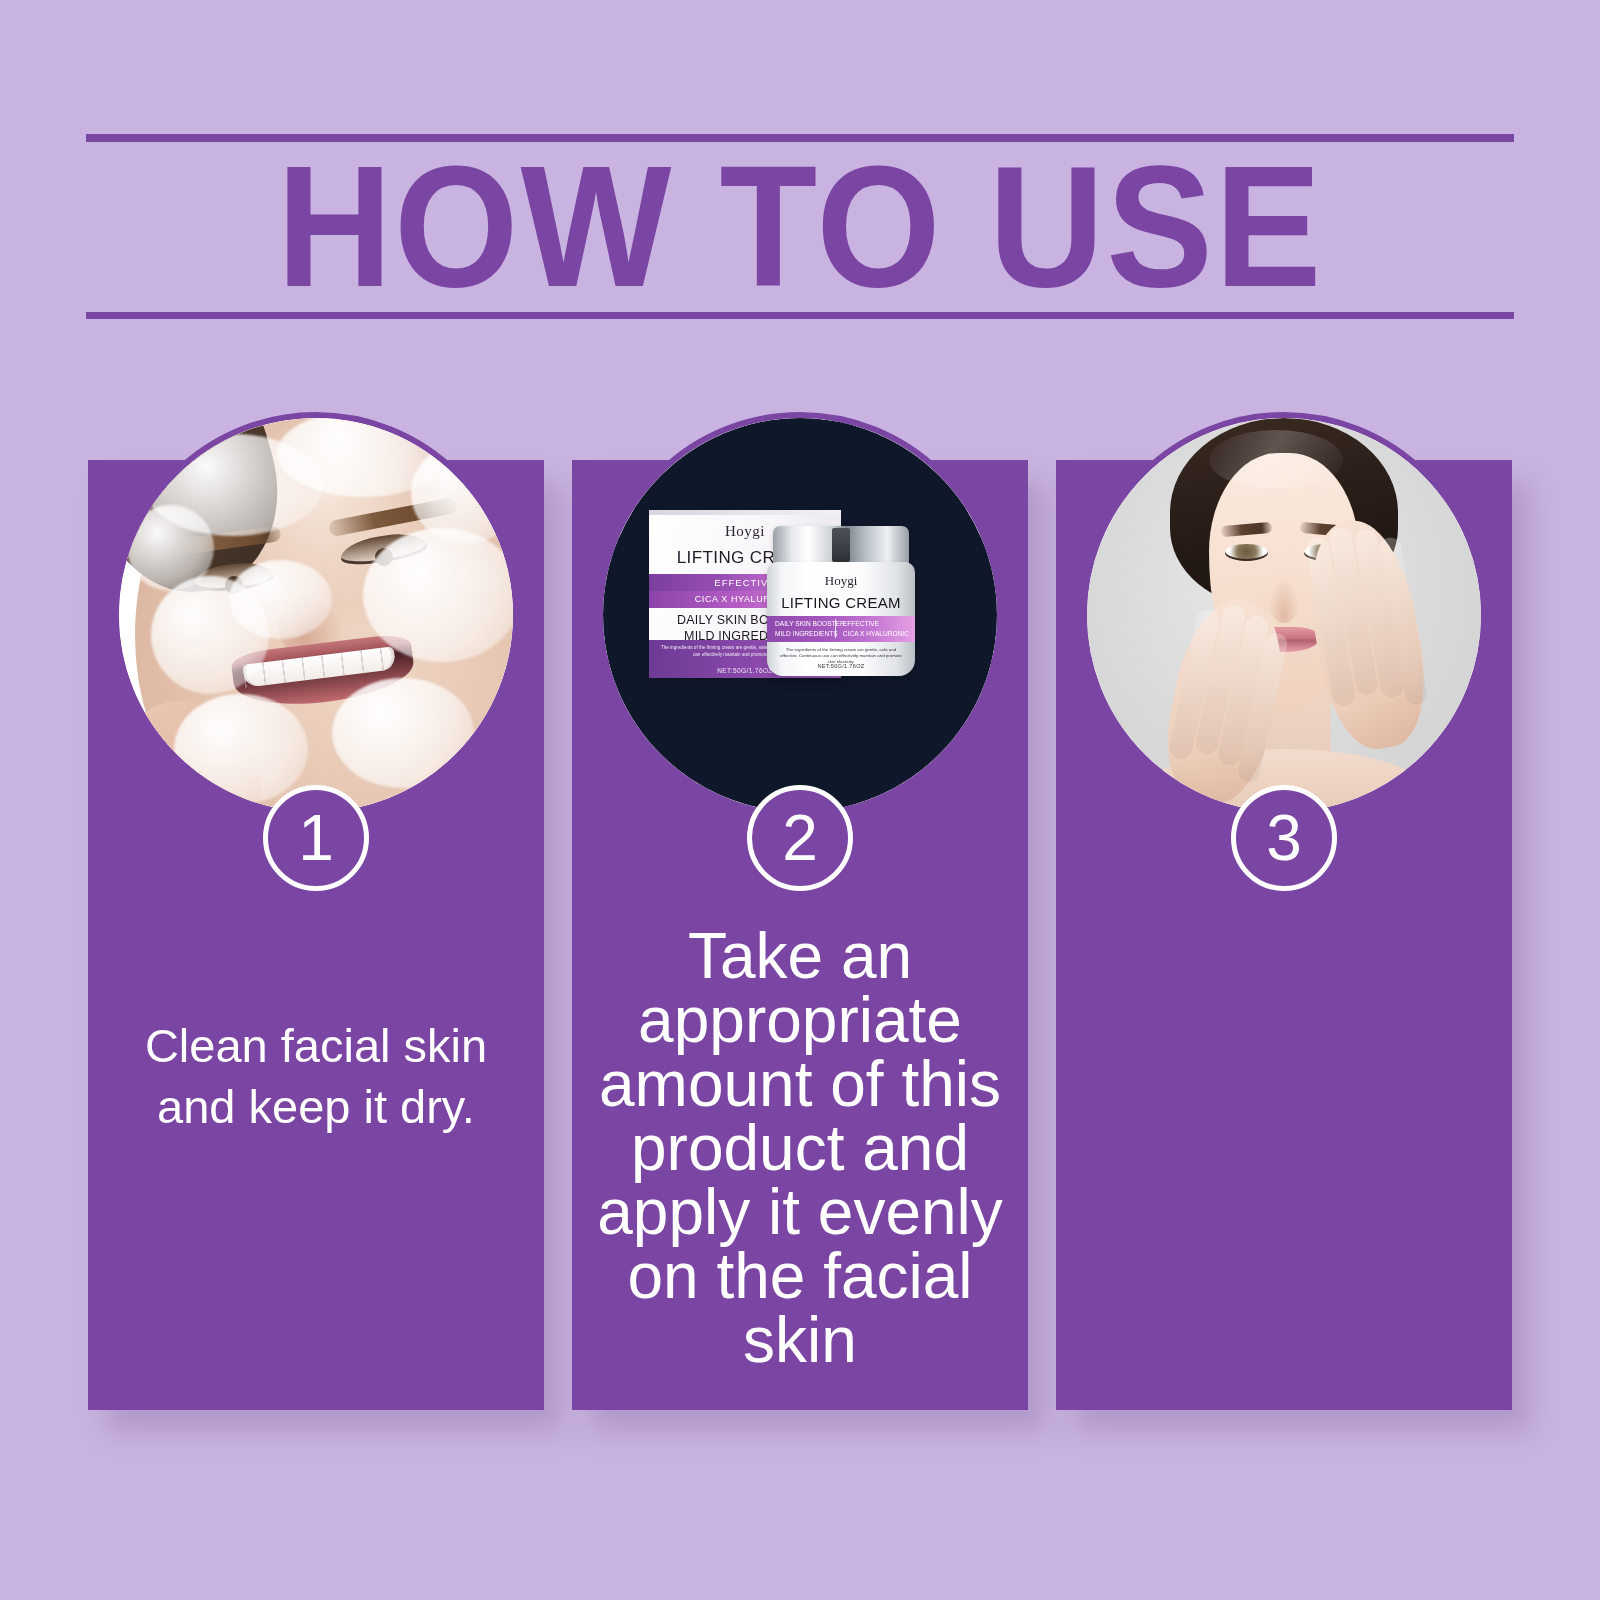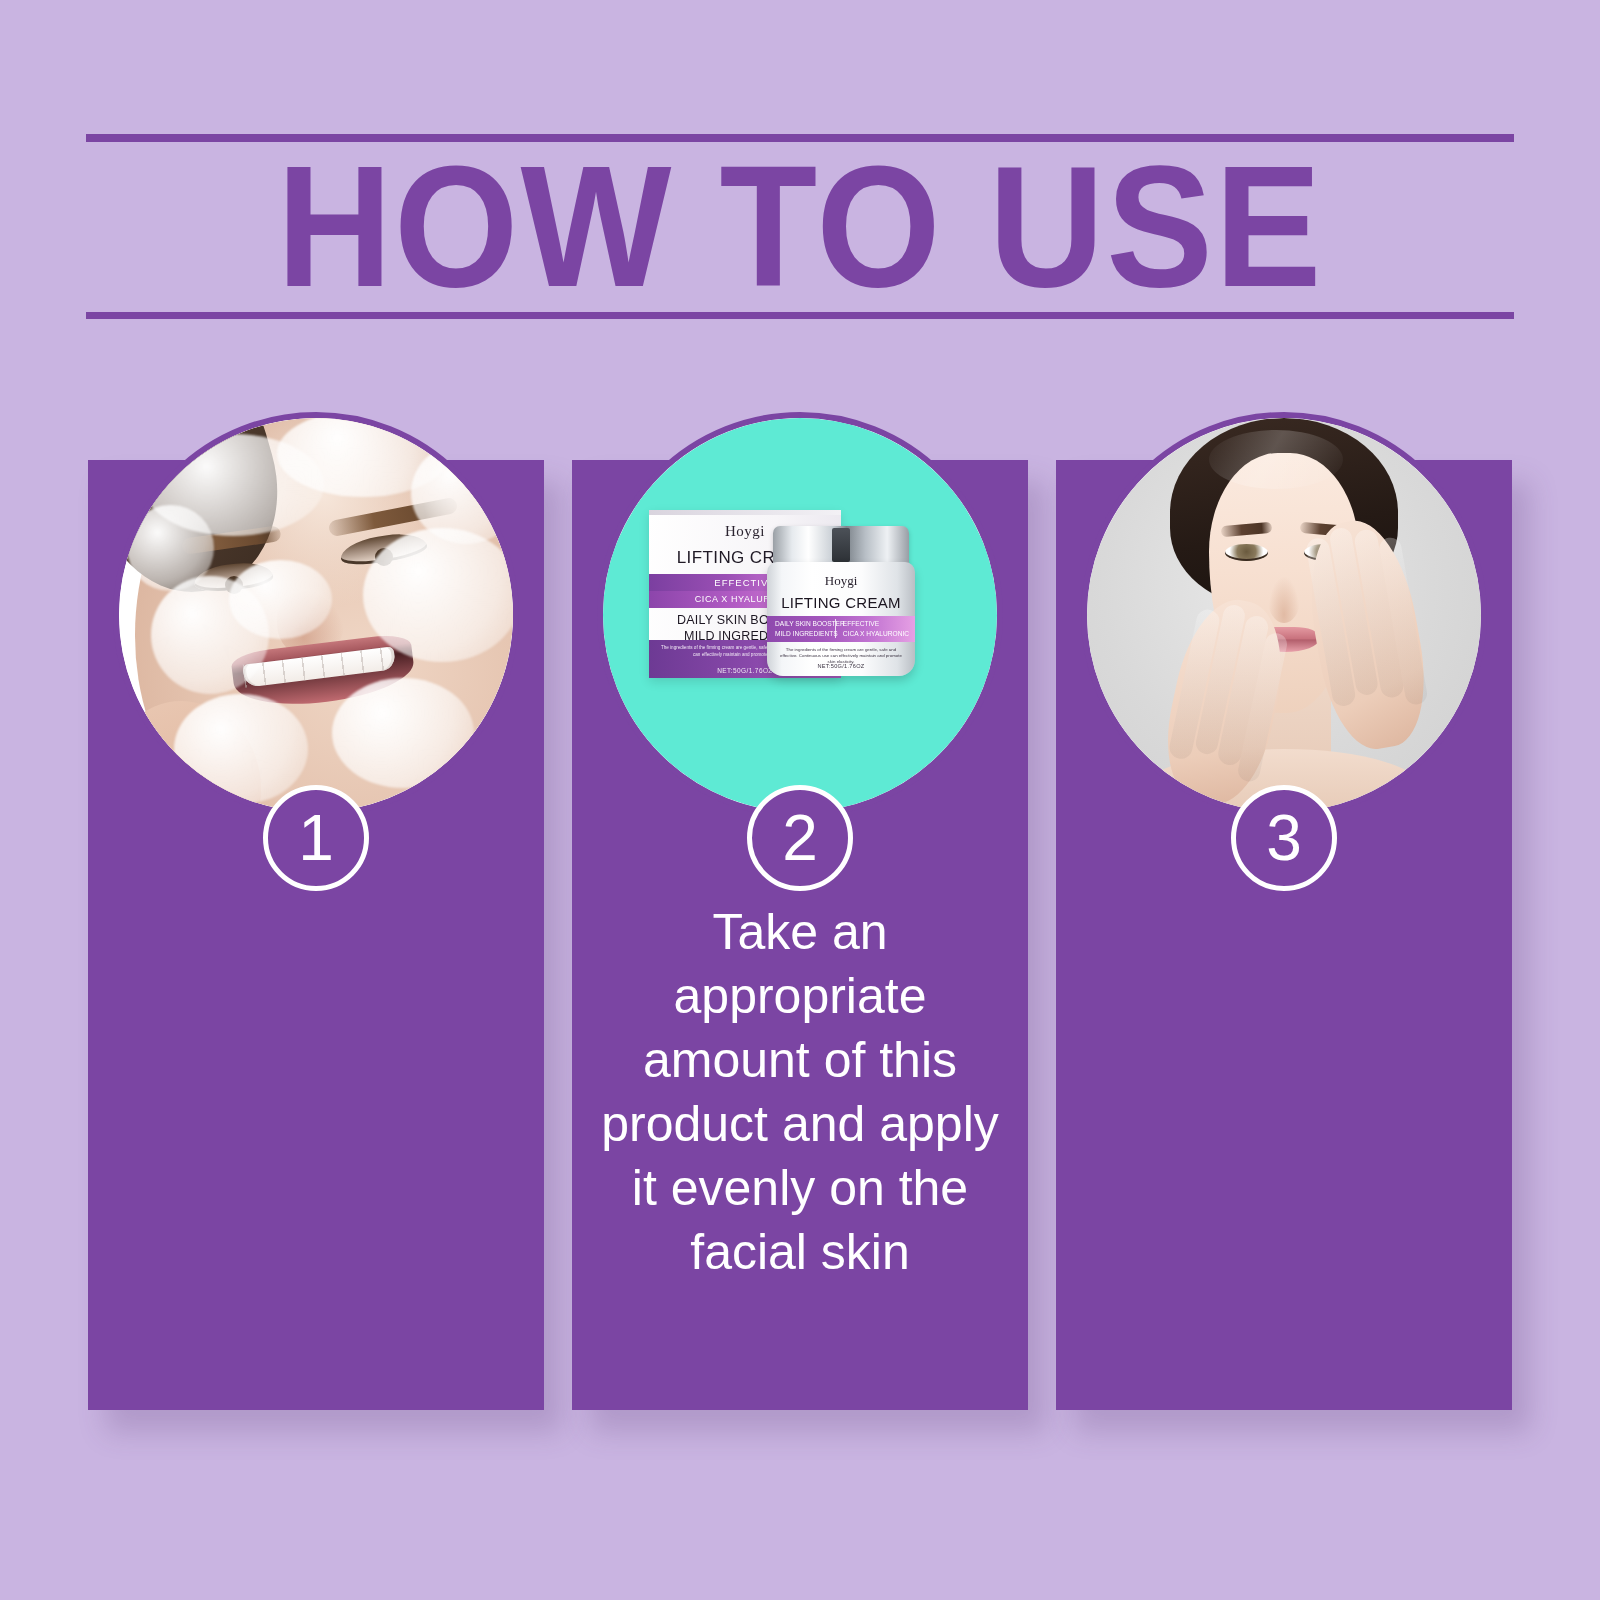--- a/index.html
+++ b/index.html
@@ -265,21 +265,21 @@
     width: 22%;
     height: 74%;
     border-radius: 40px;
     background: linear-gradient(170deg, rgba(255,255,255,.28), rgba(0,0,0,.05));
   }
 
   
   .product-stage {
     position: absolute;
     inset: 0;
-    background: #5eead4;
+    background: #0f172a;
   }
   .prod-box {
     position: absolute;
     left: 46px;
     top: 92px;
     width: 192px;
     height: 168px;
     background: linear-gradient(100deg, #ffffff 0%, #f7f5f8 58%, #e8e4ec 100%);
     box-shadow: 0 4px 10px rgba(0,0,0,.12);
     overflow: hidden;
@@ -430,21 +430,21 @@
     position: absolute;
     left: 22px;
     right: 22px;
     color: #ffffff;
     text-align: center;
     font-size: 47px;
     line-height: 61px;
     font-weight: 400;
   }
   .caption-1 { top: 555px; }
-  .caption-2 { top: 440px; font-size: 50px; line-height: 64px; text-align: center; }
+  .caption-2 { top: 464px; font-size: 64px; line-height: 64px; text-align: center; }
   .caption-3 { top: 530px; }
 </style>
 </head>
 <body>
 
 <div id="header">
   <div class="rule rule-top"></div>
   <div id="page-title">HOW TO USE</div>
   <div class="rule rule-bottom"></div>
 </div>
@@ -473,20 +473,21 @@
         <div class="foam" style="left:62%; top:28%;  width:40%; height:34%;"></div>
         <div class="foam" style="left:8%;  top:40%;  width:30%; height:30%;"></div>
         <div class="foam" style="left:28%; top:36%;  width:26%; height:20%;"></div>
         <div class="foam" style="left:54%; top:66%;  width:36%; height:28%;"></div>
         <div class="foam" style="left:14%; top:70%;  width:34%; height:28%;"></div>
         <div class="foam" style="left:74%; top:6%;   width:28%; height:26%;"></div>
         <div class="foam" style="left:2%;  top:22%;  width:22%; height:22%;"></div>
       </div>
     </div>
     <div class="badge">1</div>
+    <div class="caption caption-1">Clean facial skin and keep it dry.</div>
   </div>
 
   <div class="card card-2">
     <div class="card-photo">
       <div class="photo-inner">
         <div class="product-stage">
 
           <div class="prod-box">
             <div class="prod-box-top-edge"></div>
             <div class="brand">Hoygi</div>

